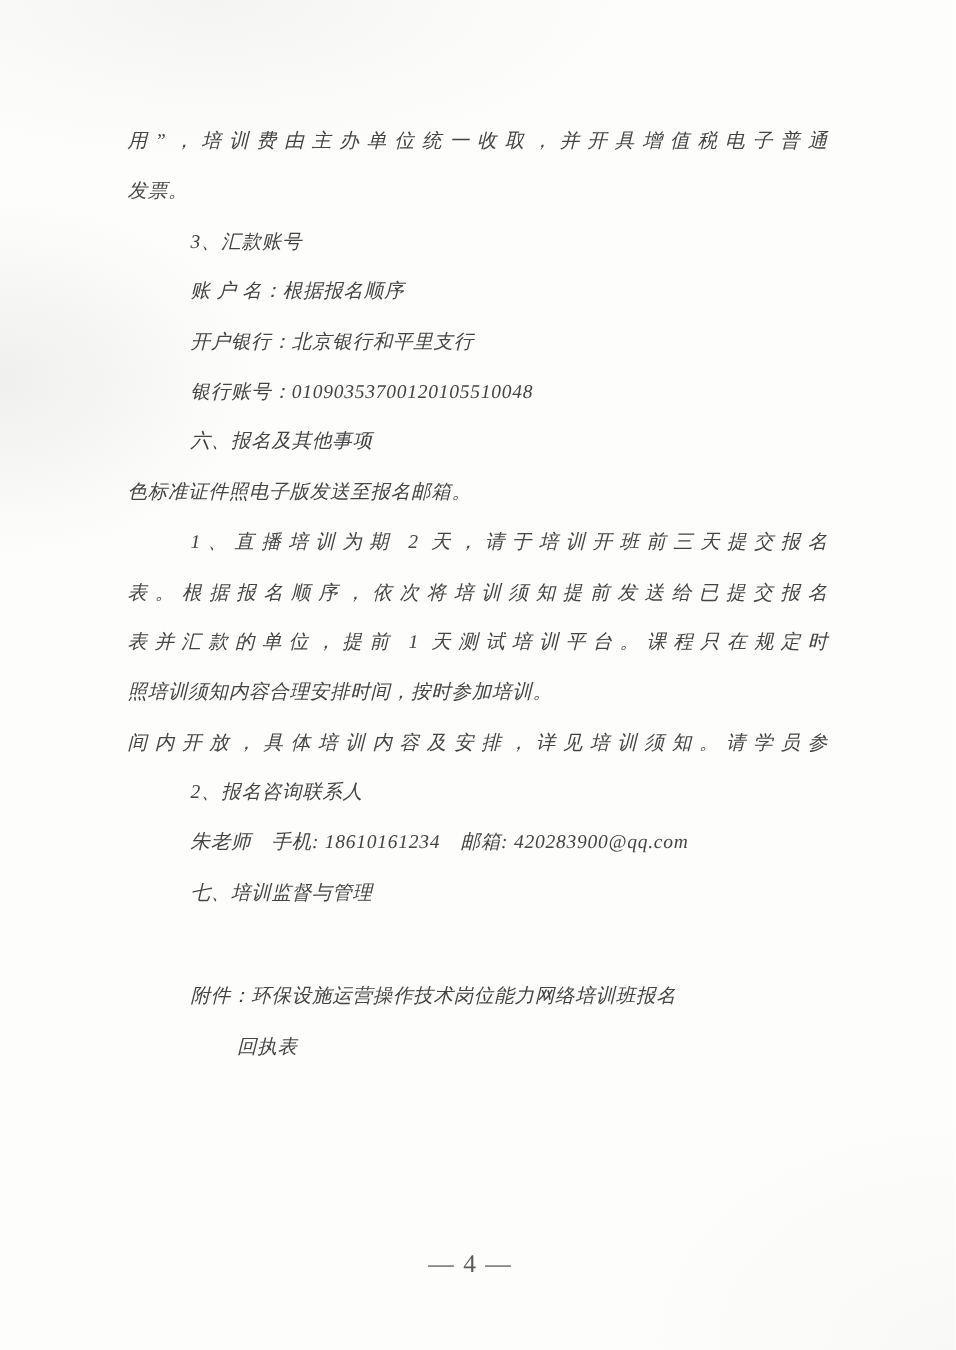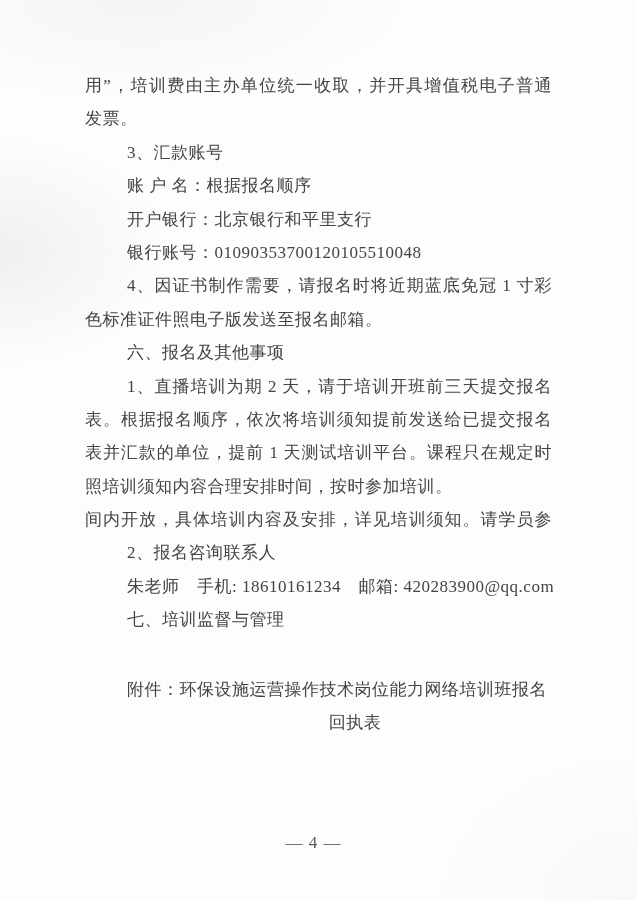--- a/index.html
+++ b/index.html
@@ -22,42 +22,42 @@
       radial-gradient(ellipse 300px 220px at 100% 100%, rgba(205,205,205,0.10), transparent 70%),
       #fdfdfc;
   }
   .textblock {
     position: absolute;
     left: 85px;
     top: 73px;
     width: 467px;
   }
   .line {
-    font-size: 17px;
-    line-height: 25px;
+    font-size: 13px;
+    line-height: 41px;
     height: 33.4px;
     color: #444;
     letter-spacing: 0.5px;
     white-space: pre;
+    font-style: italic;
   }
   .line.stretch {
     white-space: normal;
     text-align: justify;
     text-align-last: justify;
     text-justify: inter-character;
   }
   .line.indent {
     padding-left: 42px;
   }
   .line.gap-above {
     margin-top: 36px;
   }
   .line.attach-cont {
     padding-left: 73px;
-    text-align: center;
   }
   .pagenum {
     position: absolute;
     left: 0;
     right: 10px;
     top: 832px;
     text-align: center;
     font-size: 17px;
     line-height: 22px;
     color: #5a5a5a;
@@ -68,23 +68,22 @@
 <body>
 
 <div class="page">
   <div class="textblock" id="textblock">
       <div class="line stretch">用”，培训费由主办单位统一收取，并开具增值税电子普通</div>
       <div class="line">发票。</div>
       <div class="line indent">3、汇款账号</div>
       <div class="line indent">账 户 名：根据报名顺序</div>
       <div class="line indent">开户银行：北京银行和平里支行</div>
       <div class="line indent">银行账号：01090353700120105510048</div>
-      <div class="line indent stretch">4、因证书制作需要，请报名时将近期蓝底免冠 1 寸彩</div>
+      <div class="line indent">六、报名及其他事项</div>
       <div class="line">色标准证件照电子版发送至报名邮箱。</div>
-      <div class="line indent">六、报名及其他事项</div>
       <div class="line indent stretch">1、直播培训为期 2 天，请于培训开班前三天提交报名</div>
       <div class="line stretch">表。根据报名顺序，依次将培训须知提前发送给已提交报名</div>
       <div class="line stretch">表并汇款的单位，提前 1 天测试培训平台。课程只在规定时</div>
       <div class="line">照培训须知内容合理安排时间，按时参加培训。</div>
       <div class="line stretch">间内开放，具体培训内容及安排，详见培训须知。请学员参</div>
       <div class="line indent">2、报名咨询联系人</div>
       <div class="line indent">朱老师　手机: 18610161234　邮箱: 420283900@qq.com</div>
       <div class="line indent">七、培训监督与管理</div>
       <div class="line indent gap-above">附件：环保设施运营操作技术岗位能力网络培训班报名</div>
       <div class="line attach-cont">回执表</div>

